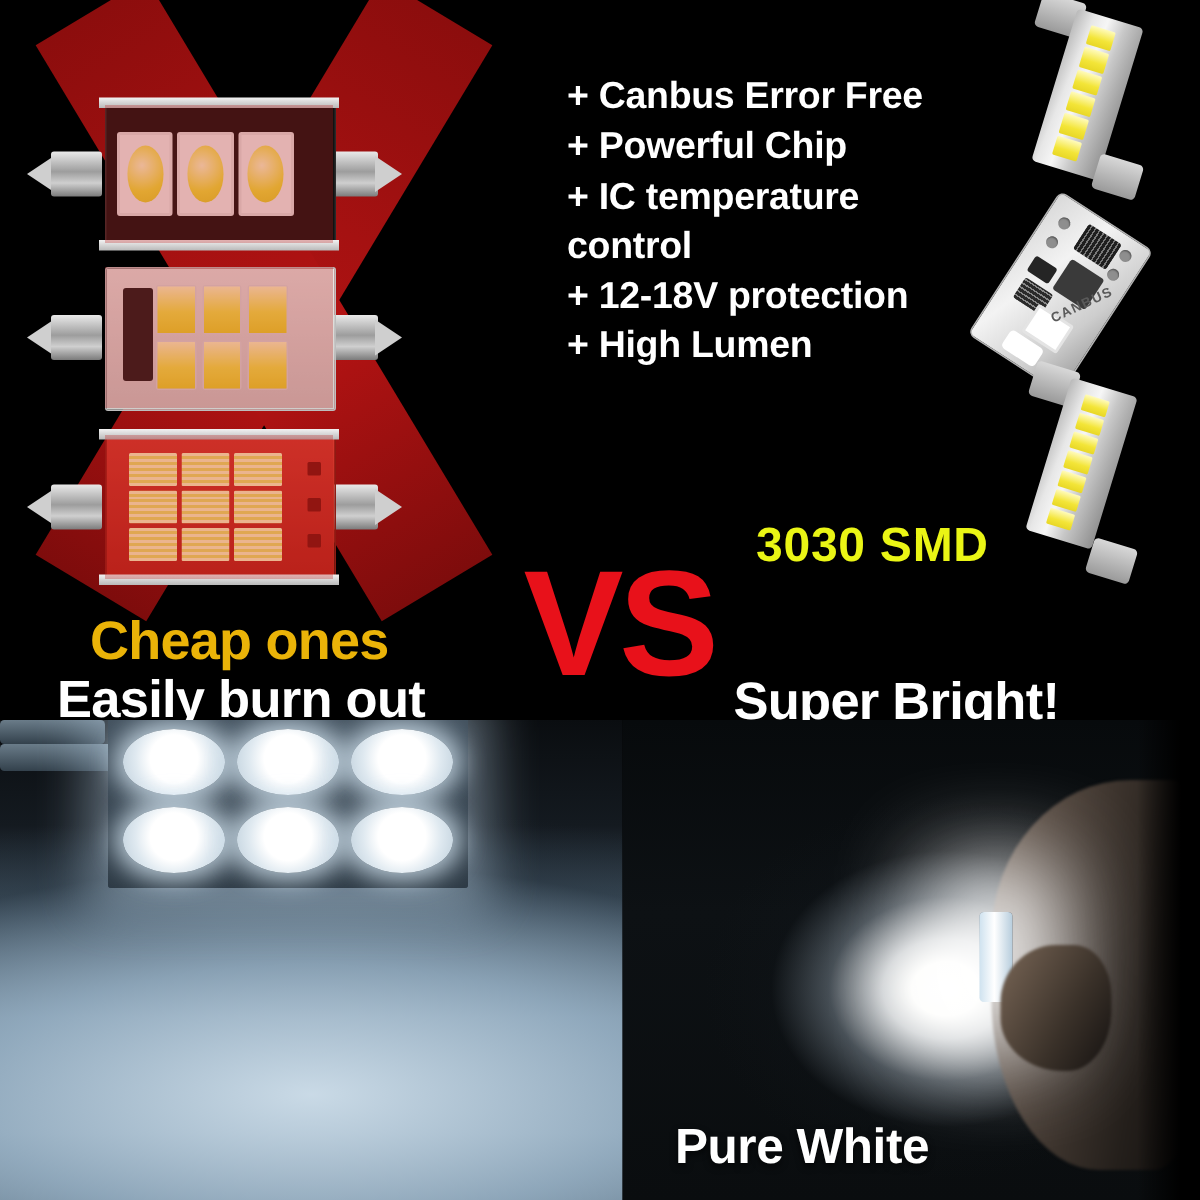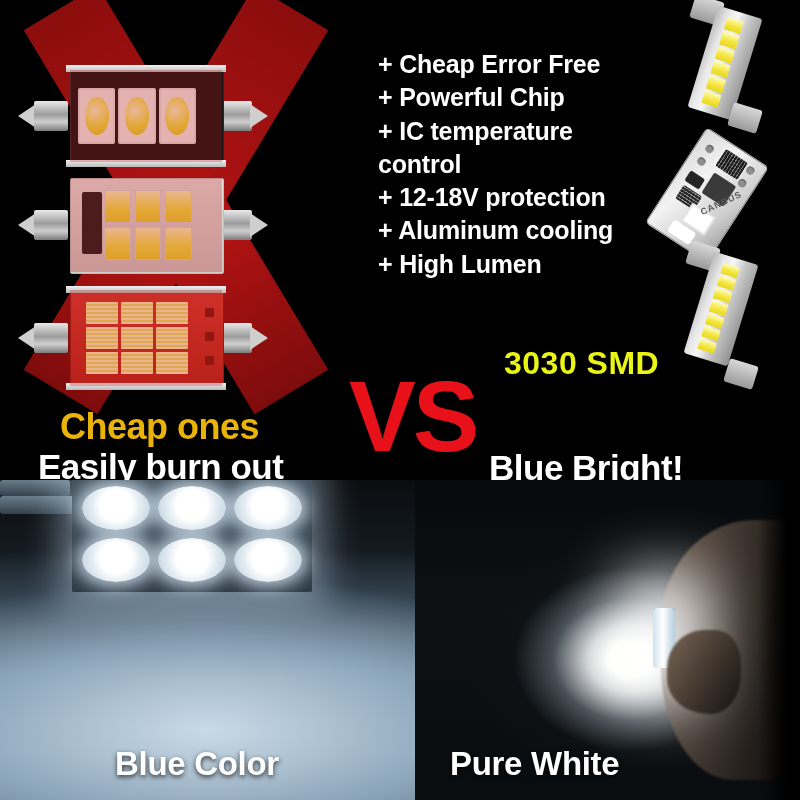--- a/index.html
+++ b/index.html
@@ -376,26 +376,25 @@
             </div>
         </div>
         <div class="pad" style="top:18px;"></div>
         <div class="pad" style="top:42px;"></div>
         <div class="pad" style="top:66px;"></div>
         <div class="x-tint"></div>
       </div>
     </div>
 
     <div id="feature-list">
-      <div class="feat">+ Cheap Error Free</div>
+      <div class="feat">+ Canbus Error Free</div>
       <div class="feat">+ Powerful Chip</div>
       <div class="feat">+ IC temperature
 control</div>
       <div class="feat">+ 12-18V protection</div>
-      <div class="feat">+ Aluminum cooling</div>
       <div class="feat">+ High Lumen</div>
     </div>
 
     <div class="prod" id="prod-festoon-top">
       <div class="ang-wrap">
         <div class="ang-cap t"></div>
         <div class="ang-body">
           <div class="ang-strip">
             <b></b>
               <b></b>
@@ -440,21 +439,21 @@
           </div>
         </div>
         <div class="ang-cap b"></div>
       </div>
     </div>
 
     <div id="smd-label">3030 SMD</div>
     <div id="vs">VS</div>
     <div id="cheap-ones">Cheap ones</div>
     <div id="burn-out">Easily burn out</div>
-    <div id="super-bright">Blue Bright!</div>
+    <div id="super-bright">Super Bright!</div>
   </div>
 
   <div id="bottom-half">
 
     <div id="photo-blue">
       <div id="blue-rod-l"></div>
       <div id="blue-rod-r"></div>
       <div id="blue-pcb">
         <span></span>
           <span></span>
@@ -466,15 +465,14 @@
     </div>
 
     <div id="photo-white">
       <div id="hand"></div>
       <div id="white-bulb"></div>
       <div id="hand-thumb"></div>
       <div id="white-edge"></div>
     </div>
   </div>
 
-  <div class="caption" id="cap-blue">Blue Color</div>
   <div class="caption" id="cap-white">Pure White</div>
 </div>
 
 </body></html>

